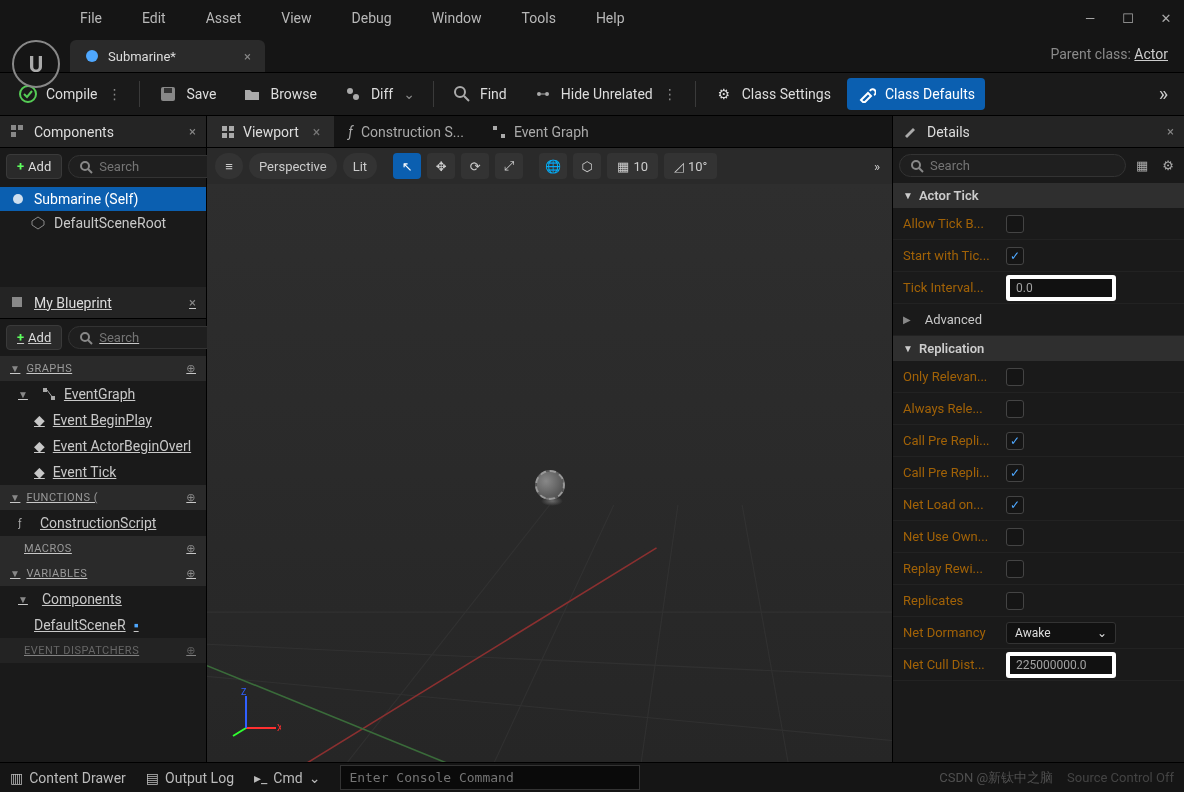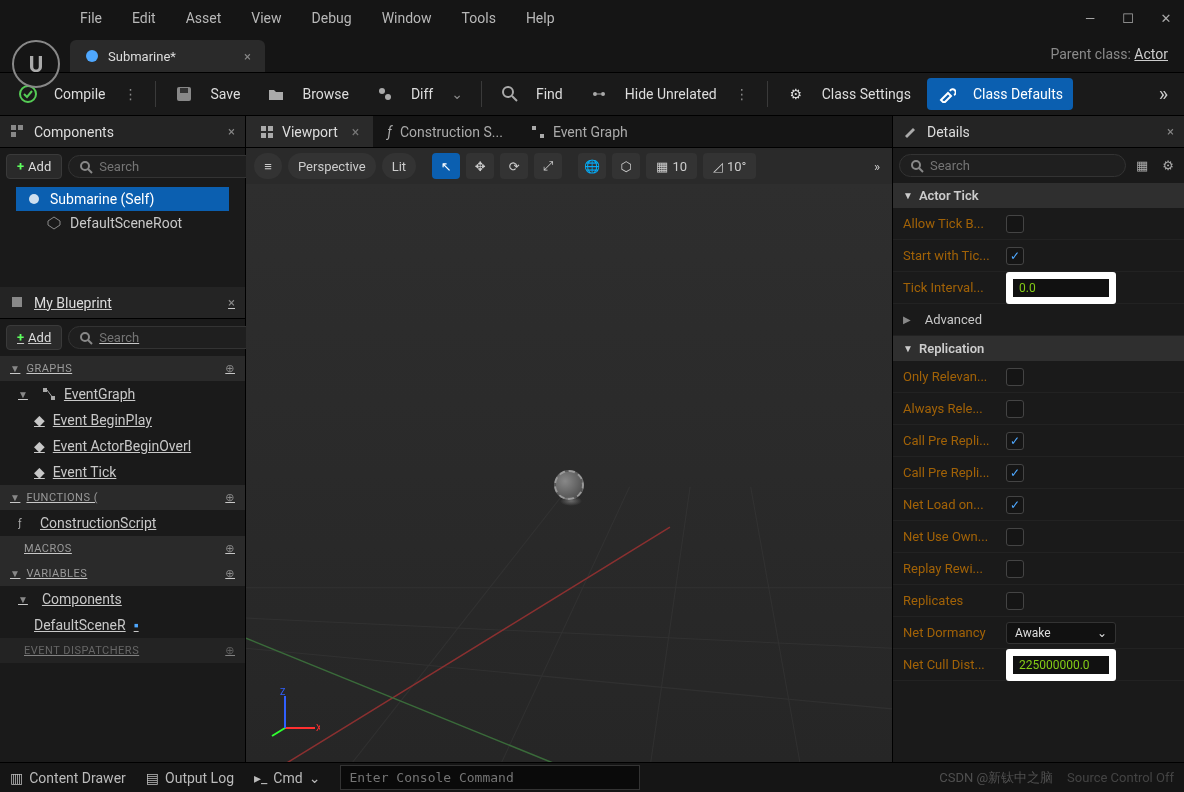--- a/index.html
+++ b/index.html
@@ -1,53 +1,53 @@
 <!DOCTYPE html>
 <html><head>
 <meta charset="utf-8">
 <style>
 * { margin: 0; padding: 0; box-sizing: border-box; font-family: -apple-system, "Segoe UI", Roboto, sans-serif; }
 body { width: 1184px; height: 792px; background: #151515; color: #c8c8c8; overflow: hidden; font-size: 13px; }
 .titlebar { height: 36px; display: flex; align-items: center; padding: 0 10px; background: #151515; }
-.menu-bar { display: flex; gap: 30px; margin-left: 70px; }
+.menu-bar { display: flex; gap: 40px; margin-left: 70px; }
 .menu-item { color: #b8b8b8; cursor: pointer; font-size: 14px; }
 .window-controls { margin-left: auto; display: flex; gap: 22px; align-items: center; }
 .win-ctrl { width: 16px; height: 16px; color: #aaa; display: flex; align-items: center; justify-content: center; cursor: pointer; }
 
 .tab-row { height: 36px; display: flex; align-items: flex-end; padding-left: 70px; background: #151515; position: relative; }
 .ue-logo { position: absolute; left: 12px; top: 4px; width: 48px; height: 48px; border-radius: 50%; border: 2px solid #888; display: flex; align-items: center; justify-content: center; color: #aaa; font-weight: bold; font-size: 22px; }
 .doc-tab { background: #2a2a2a; border-radius: 6px 6px 0 0; padding: 8px 14px; display: flex; align-items: center; gap: 8px; color: #ddd; }
 .doc-tab-close { color: #888; cursor: pointer; margin-left: 60px; }
 .parent-class { position: absolute; right: 16px; top: 10px; color: #8a8a8a; font-size: 14px; }
 .parent-class .link { color: #ccc; text-decoration: underline; }
 
 .toolbar { height: 44px; background: #1a1a1a; display: flex; align-items: center; padding: 0 8px; gap: 6px; border-top: 1px solid #000; border-bottom: 1px solid #000; }
-.tool-btn { display: flex; align-items: center; gap: 16px; padding: 6px 10px; border-radius: 4px; cursor: pointer; color: #ddd; font-size: 14px; }
+.tool-btn { display: flex; align-items: center; gap: 8px; padding: 6px 10px; border-radius: 4px; cursor: pointer; color: #ddd; font-size: 14px; }
 .tool-btn .ico { width: 20px; height: 20px; display: flex; align-items: center; justify-content: center; }
 .tool-btn.primary { background: #0b5fb0; color: #fff; }
 .tool-divider { width: 1px; height: 26px; background: #3a3a3a; margin: 0 2px; }
 .tool-dropdown-caret { color: #888; margin-left: 2px; }
 .toolbar-end { margin-left: auto; font-size: 20px; color: #ccc; padding: 0 8px; cursor: pointer; }
 
 .main { display: flex; height: calc(792px - 36px - 36px - 44px - 30px); }
 
-.left-col { width: 246px; display: flex; flex-direction: column; background: #1a1a1a; border-right: 1px solid #000; }
+.left-col { width: 207px; display: flex; flex-direction: column; background: #1a1a1a; border-right: 1px solid #000; }
 .panel-header { height: 32px; display: flex; align-items: center; padding: 0 10px; background: #242424; gap: 8px; border-bottom: 1px solid #000; }
 .panel-header .ico { width: 16px; height: 16px; }
 .panel-title { flex: 1; font-size: 14px; color: #ddd; }
 .panel-close { color: #888; cursor: pointer; }
 
 .sub-toolbar { display: flex; gap: 6px; padding: 6px; align-items: center; }
 .add-btn { background: #2a2a2a; border: 1px solid #3a3a3a; border-radius: 4px; padding: 4px 10px; color: #ddd; cursor: pointer; display: flex; align-items: center; gap: 4px; }
 .add-btn .plus { color: #5eff5e; font-weight: bold; }
 .search-box { flex: 1; background: #1f1f1f; border: 1px solid #333; border-radius: 12px; padding: 3px 10px; display: flex; align-items: center; gap: 6px; }
 .search-box input { background: transparent; border: none; outline: none; color: #ccc; flex: 1; font-size: 13px; }
 .gear-btn { color: #aaa; cursor: pointer; padding: 4px; }
 
-.tree { padding: 2px 16px; }
+.tree { padding: 2px 0; }
 .tree-row { display: flex; align-items: center; padding: 4px 10px; gap: 8px; cursor: pointer; font-size: 14px; }
 .tree-row.selected { background: #0b5fb0; color: #fff; }
 .tree-row.indent { padding-left: 30px; }
 .tree-icon { width: 16px; height: 16px; display: flex; align-items: center; justify-content: center; }
 
 .myblueprint { flex: 1; display: flex; flex-direction: column; text-decoration: underline; }
 .section-head { display: flex; align-items: center; padding: 6px 10px; background: #2a2a2a; font-size: 11px; letter-spacing: 0.5px; color: #999; cursor: pointer; }
 .section-head .plus-circle { margin-left: auto; color: #888; }
 .chev { margin-right: 6px; color: #888; font-size: 10px; }
 .bp-item { display: flex; align-items: center; padding: 5px 10px 5px 18px; gap: 8px; cursor: pointer; font-size: 14px; }
@@ -77,21 +77,21 @@
 .right-col { width: 292px; background: #1a1a1a; border-left: 1px solid #000; display: flex; flex-direction: column; }
 .details-search-row { display: flex; padding: 6px; gap: 6px; align-items: center; }
 .details-body { flex: 1; overflow-y: auto; position: relative; }
 .details-body::-webkit-scrollbar { width: 10px; }
 .details-body::-webkit-scrollbar-thumb { background: #444; border-radius: 5px; }
 .cat-header { background: #2f2f2f; padding: 5px 10px; font-size: 13px; font-weight: 600; color: #ccc; display: flex; align-items: center; gap: 6px; cursor: pointer; }
 .prop-row { display: flex; align-items: center; padding: 4px 10px; gap: 8px; font-size: 13px; border-bottom: 1px solid #222; height: 32px; }
 .prop-label { width: 95px; overflow: hidden; text-overflow: ellipsis; white-space: nowrap; color: #a16207; }
 .prop-val { flex: 1; }
 .checkbox { width: 18px; height: 18px; background: #151515; border: 1px solid #444; border-radius: 3px; display: flex; align-items: center; justify-content: center; color: #4fa8ff; font-size: 12px; cursor: pointer; }
-.num-input { background: #111; border: 7px solid #ffffff; border-radius: 3px; padding: 2px 6px; color: #84cc16; width: 110px; font-size: 12px; }
+.num-input { background: #111; border: 4px solid #ffffff; border-radius: 3px; padding: 2px 6px; color: #a3a3a3; width: 110px; font-size: 12px; }
 .dropdown { background: #111; border: 1px solid #333; border-radius: 3px; padding: 3px 8px; color: #ddd; width: 110px; display:flex; justify-content:space-between; align-items:center; cursor:pointer; font-size:12px;}
 
 .statusbar { height: 30px; background: #151515; display: flex; align-items: center; padding: 0 10px; gap: 20px; border-top: 1px solid #000; }
 .status-btn { display: flex; align-items: center; gap: 6px; color: #bbb; cursor: pointer; font-size: 14px; }
 .cmd-input { background: #0a0a0a; border: 1px solid #333; padding: 4px 8px; color: #ef4444; font-family: monospace; width: 300px; font-size: 13px; }
 .status-right { margin-left: auto; display: flex; gap: 14px; color: #888; align-items:center; }
 
 svg { display: block; }
 </style>
 </head>

